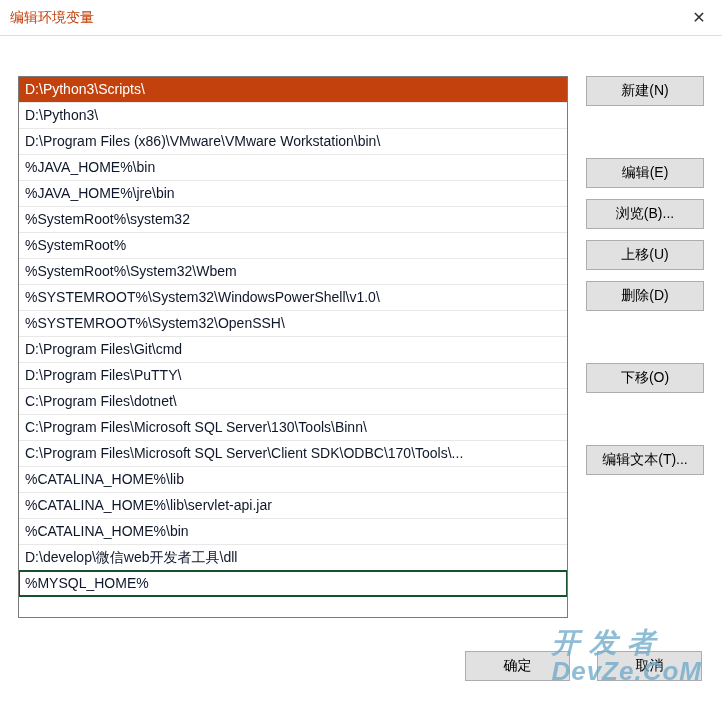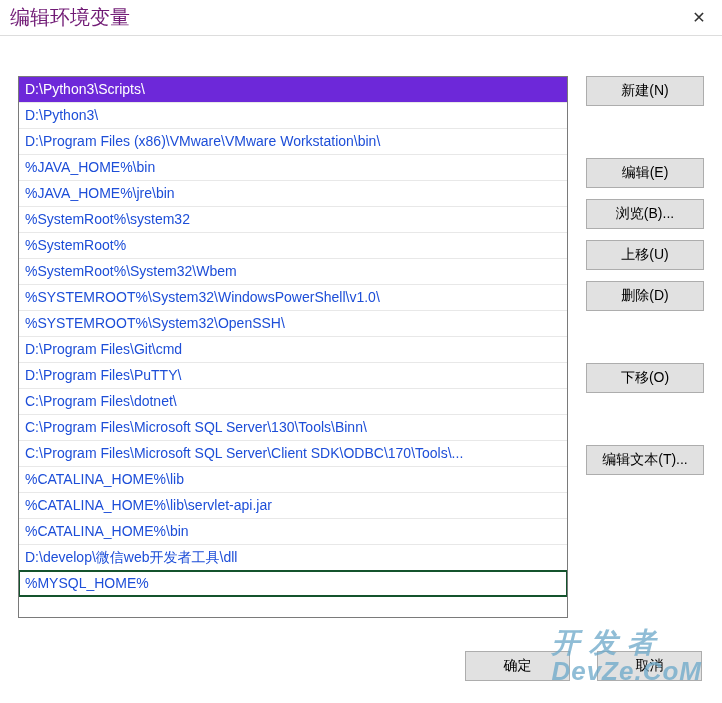--- a/index.html
+++ b/index.html
@@ -15,22 +15,22 @@
     .titlebar {
       display: flex;
       align-items: center;
       justify-content: space-between;
       height: 36px;
       padding: 0 0 0 10px;
       border-bottom: 1px solid #ddd;
       background: #fff;
     }
     .titlebar-title {
-      font-size: 20px;
-      color: #701a75;
+      font-size: 14px;
+      color: #c2410c;
     }
     .close-btn {
       width: 46px;
       height: 36px;
       display: flex;
       align-items: center;
       justify-content: center;
       font-size: 16px;
       color: #333;
       cursor: pointer;
@@ -44,30 +44,30 @@
       flex: 1;
       border: 1px solid #7a7a7a;
       background: #fff;
       height: 542px;
       overflow: hidden;
       position: relative;
     }
     .list-item {
       padding: 3px 6px;
       font-size: 14px;
-      color: #1d4ed8;
+      color: #0f172a;
       border-bottom: 1px solid #e8e8e8;
       white-space: nowrap;
       overflow: hidden;
       text-overflow: ellipsis;
       line-height: 19px;
       cursor: default;
     }
     .list-item.selected {
-      background: #6d28d9;
+      background: #c2410c;
       color: #fff;
     }
     .list-item.highlighted {
       border: 2px solid #14532d;
       margin: -1px;
       padding: 2px 5px;
     }
     .button-column {
       width: 118px;
       display: flex;

